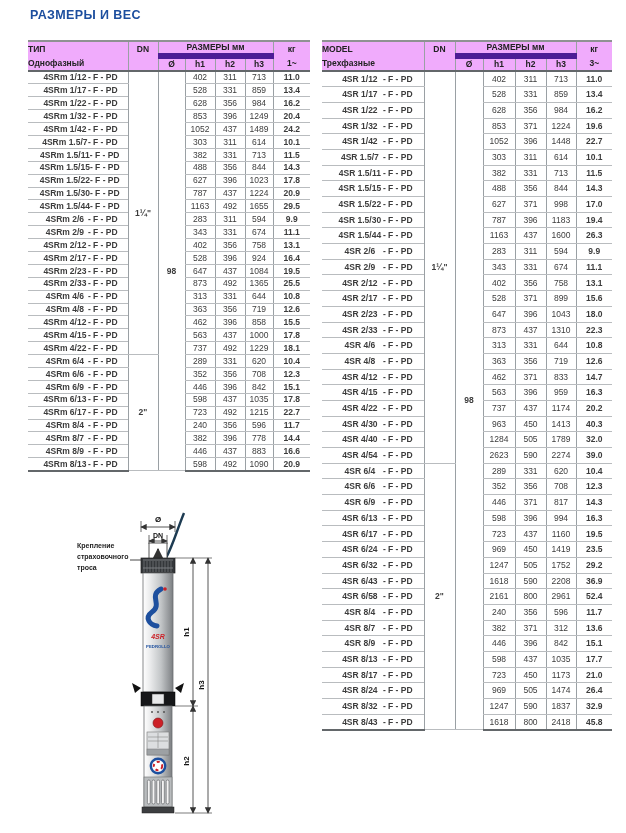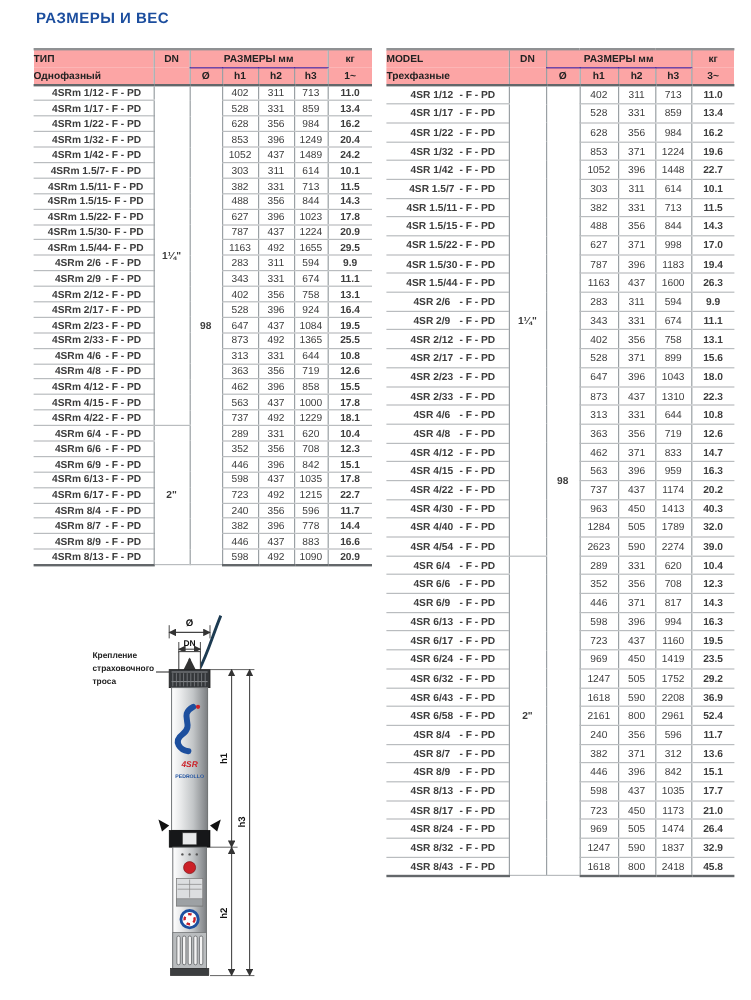--- a/index.html
+++ b/index.html
@@ -6,25 +6,25 @@
   .page{position:relative;width:626px;height:833px;background:#fff;overflow:hidden;
         font-family:"Liberation Sans",sans-serif;}
   .title{position:absolute;left:30px;top:8px;margin:0;font-size:12.5px;font-weight:bold;
          color:#1c4e9e;letter-spacing:.4px;}
 
   table.tbl{position:absolute;top:40px;border-collapse:collapse;table-layout:fixed;
             border-top:2px solid #8f9193;}
   #tbl-left{left:28px;width:282px;}
   #tbl-right{left:322px;width:290px;}
   .tbl th,.tbl td{box-sizing:border-box;padding:0;font-size:8.5px;line-height:1;overflow:hidden;white-space:nowrap;}
-  .tbl thead th{background:#fca5a5;color:#222;font-weight:bold;height:15px;margin-top:38px;}
+  .tbl thead th{background:#f0abfc;color:#222;font-weight:bold;height:15px;margin-top:38px;}
   .th-type,.th-phase{text-align:left;padding-left:4px;}
   .th-dn,.th-dims,.th-kg,.th-sub{text-align:center;}
   .bl{border-left:1px solid #9aa0a4;}
-  .th-dims{border-bottom:1px solid #4c1d95;}
+  .th-dims{border-bottom:6px solid #4c1d95;}
   .tbl thead tr.hB th{border-bottom:2px solid #63676a;}
   #tbl-left tbody td{height:12.9px;}
   #tbl-right tbody td{height:15.7px;}
   .tbl tbody td{border-bottom:1px solid #b9bcbf;color:#3c3c3c;text-align:center;}
   .tbl tbody tr:last-child td{border-bottom:2px solid #63676a;}
   td.c-model{text-align:left;padding-left:4px;font-weight:bold;color:#1a1a1a;}
   td.c-model .mname{display:inline-block;min-width:46px;}
   td.c-dn,td.c-dia{border-left:1px solid #9aa0a4;font-weight:bold;color:#1a1a1a;}
   td.c-num{border-left:1px solid #9aa0a4;}
   td.c-kg{border-left:1px solid #9aa0a4;font-weight:bold;color:#111;}

